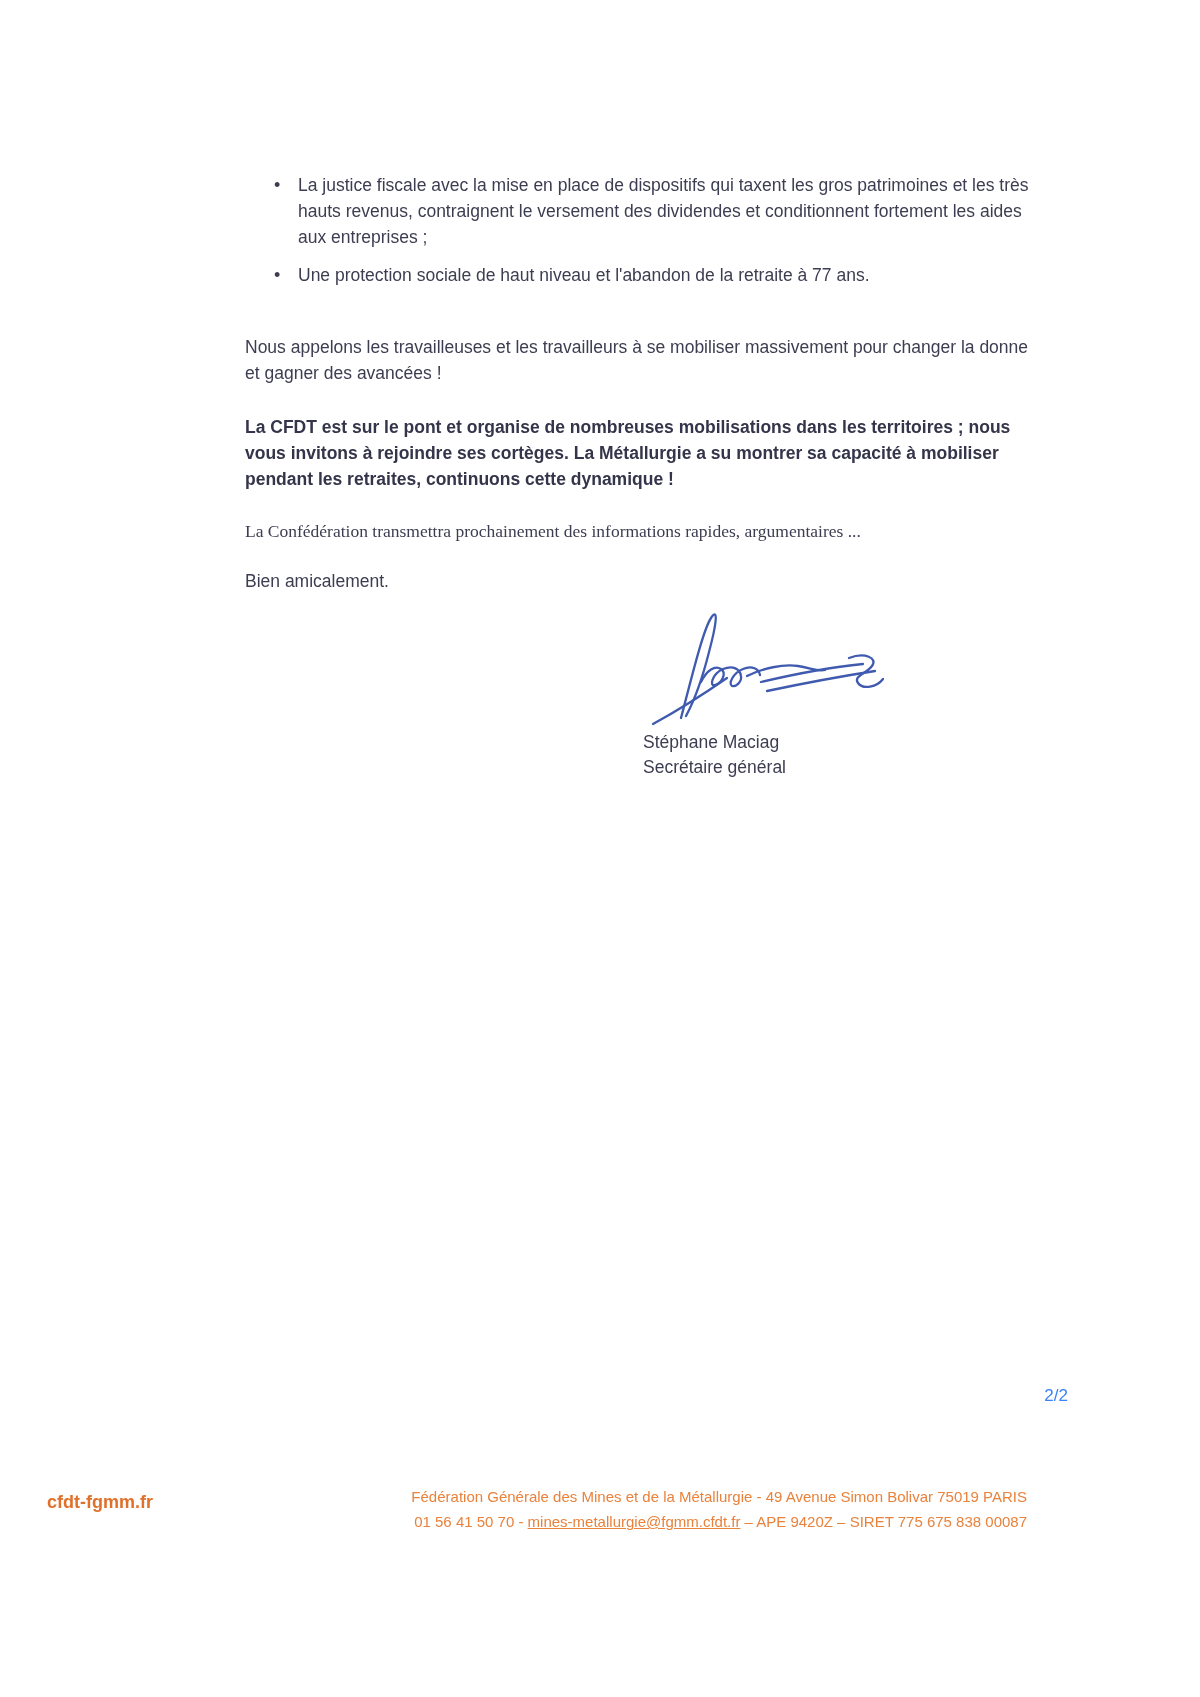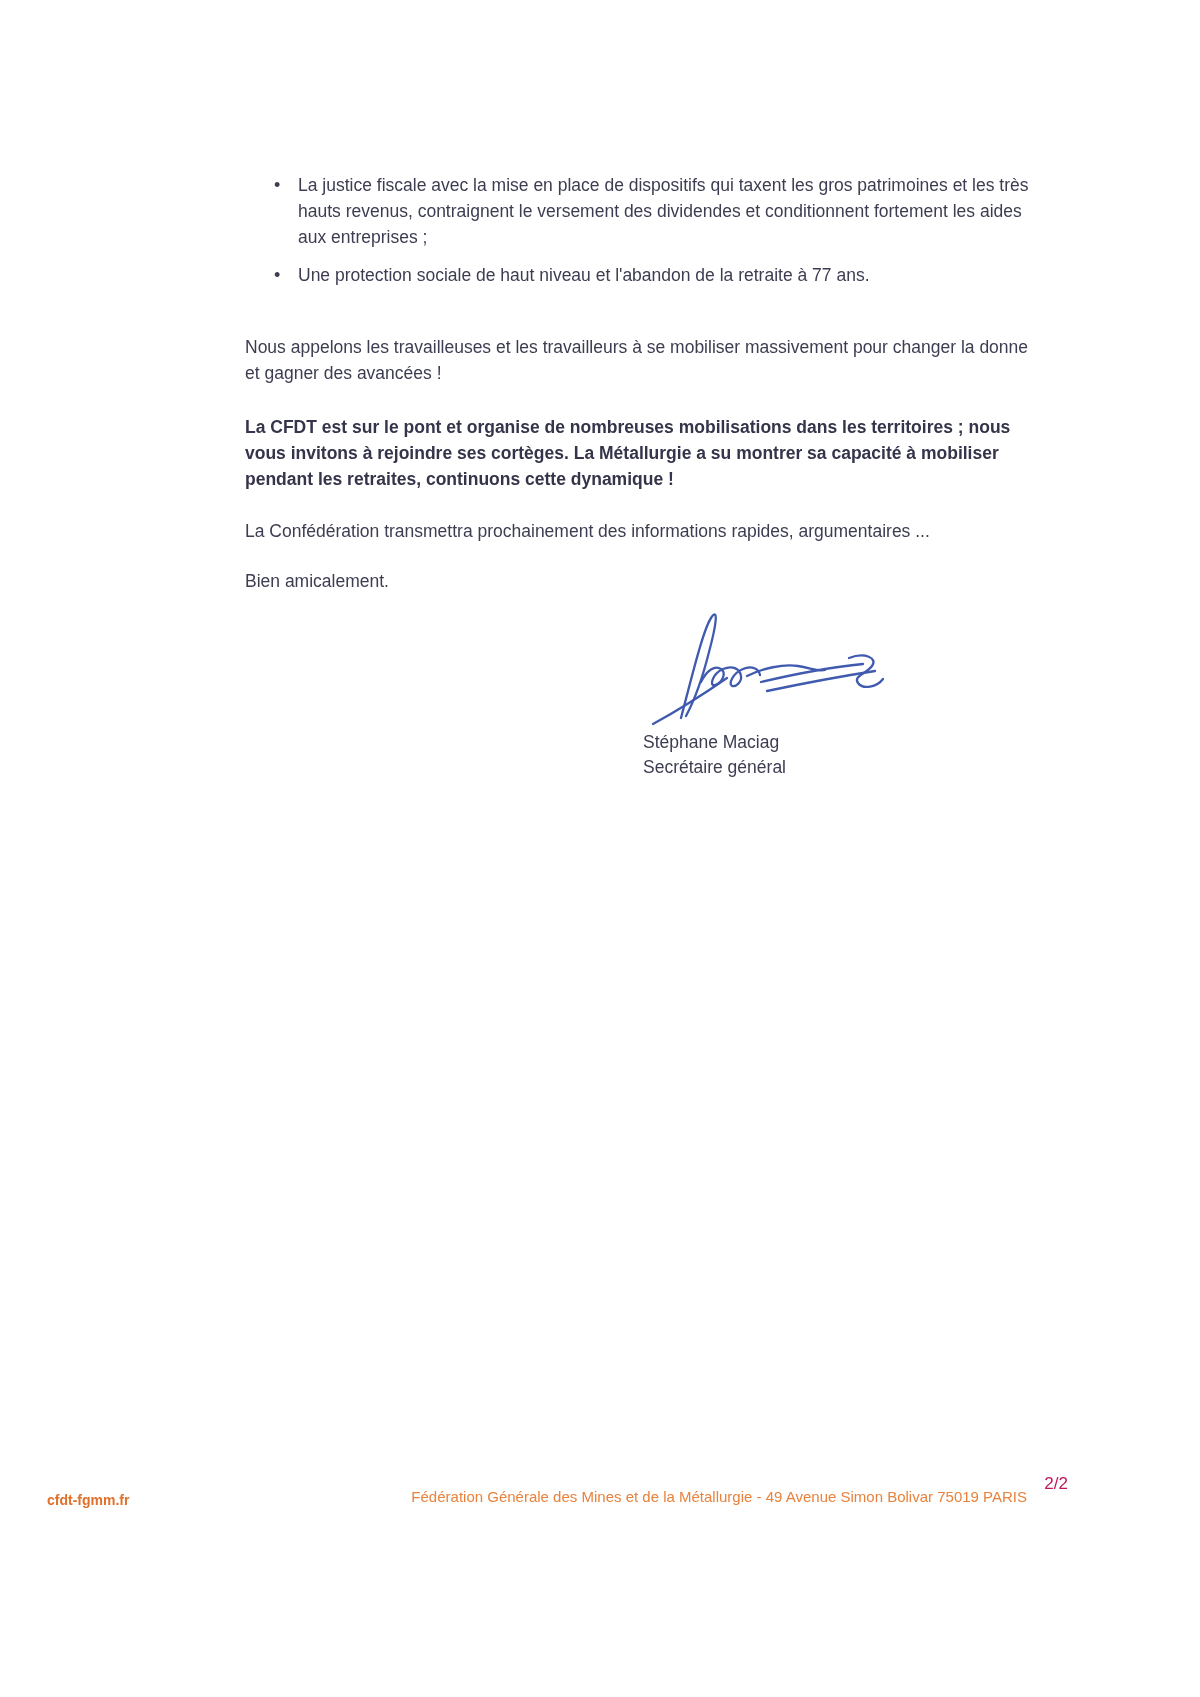--- a/index.html
+++ b/index.html
@@ -33,57 +33,57 @@
   ul.bullets li::before{
     content:"•";
     position:absolute;
     left:-24px;
     top:0;
     font-size:18px;
     color:#3d3d52;
   }
   p.para{margin:0 0 28px 0;}
   p.para.bold{font-weight:bold;color:#34344a;margin-bottom:26px;}
-  p.para.single{margin-bottom:24px;}
+  p.para.single{margin-bottom:24px;font-family:Liberation Serif, serif;}
   p.closing{margin:0 0 14px 0;}
   .signature-block{
     margin-left:398px;
     width:300px;
   }
   .signature-scribble{display:block;margin-bottom:4px;}
   .sig-name{margin:0;line-height:25px;}
   .sig-title{margin:0;line-height:25px;}
   .footer-site{
     position:absolute;
     left:47px;
     top:1492px;
-    font-size:14px;
+    font-size:18px;
     font-weight:bold;
     color:#e0702a;
   }
   .footer-center{
     position:absolute;
     left:167px;
     top:1484px;
     width:860px;
     text-align:right;
     font-size:15px;
     line-height:25px;
     color:#e8823c;
   }
   .footer-center a{
     color:#e8823c;
     text-decoration:underline;
   }
   .page-number{
     position:absolute;
     right:172px;
-    top:1474px;
+    top:1386px;
     font-size:17px;
-    color:#be185d;
+    color:#3b82f6;
   }
 </style>
 </head>
 <body>
 
 <div class="page">
 
   <div class="content">
 
     <ul class="bullets">
@@ -117,17 +117,20 @@
     </div>
 
   </div>
 
   <div class="footer-site">cfdt-fgmm.fr</div>
 
   <div class="footer-center">
     <div>
       <span>Fédération Générale des Mines et de la Métallurgie - 49 Avenue Simon Bolivar 75019 PARIS</span>
     </div>
+    <div>
+      <span>01 56 41 50 70 - </span><a href="#">mines-metallurgie@fgmm.cfdt.fr</a><span> – APE 9420Z – SIRET 775 675 838 00087</span>
+    </div>
   </div>
 
   <div class="page-number">2/2</div>
 
 </div>
 
 </body></html>

